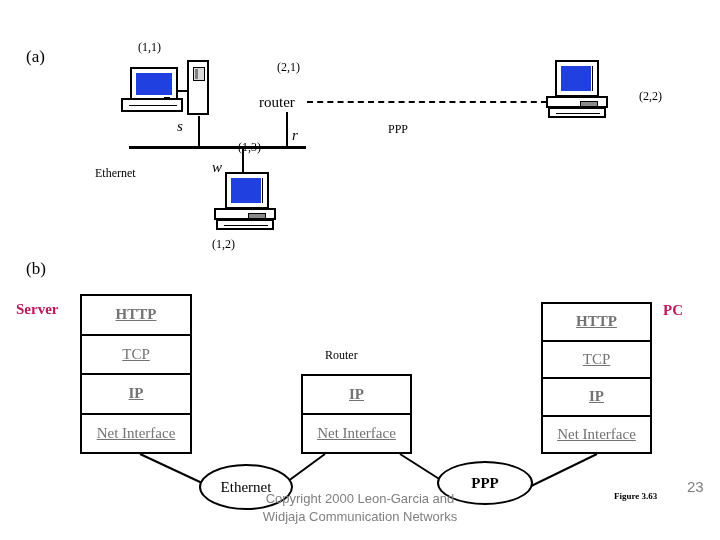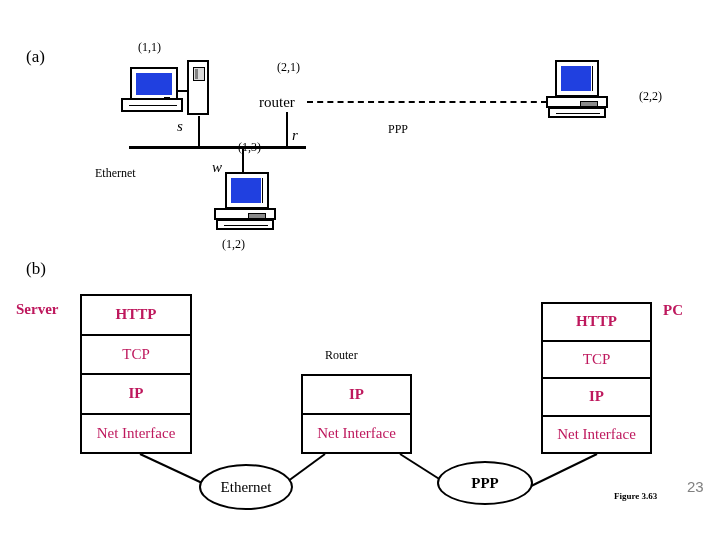--- a/index.html
+++ b/index.html
@@ -136,23 +136,24 @@
     flex-direction: column;
   }
   .layer {
     flex: 1 1 0;
     border-bottom: 2px solid #000;
     display: flex;
     align-items: center;
     justify-content: center;
     font-family: "Liberation Serif", serif;
     font-size: 15px;
-    color: #be185d;
-    box-sizing: border-box;
-    white-space: nowrap;
+    color: #737373;
+    box-sizing: border-box;
+    white-space: nowrap;
+    text-decoration: underline;
   }
   .layer:last-child { border-bottom: none; }
   .layer.bold { font-weight: bold; }
 
   .cloud {
     border: 2px solid #000;
     border-radius: 50%;
     background: #fff;
     box-sizing: border-box;
     display: flex;
@@ -256,21 +257,21 @@
       <div class="mon-screen" style="left:4px; top:4px; width:30px; height:25px; background:#2040E0;"></div>
       <div class="mon-vents" style="left:35px; top:4px; width:5px; height:25px;"></div>
     </div>
     <div class="abs base-unit" style="left:3px; top:36px; width:62px; height:12px;">
       <div class="drive-slot" style="left:32px; top:3px; width:18px; height:6px;"></div>
     </div>
     <div class="abs kbd" style="left:5px; top:47px; width:58px; height:11px;">
       <div class="kbd-inner" style="left:6px; top:4px; width:44px; height:1px;"></div>
     </div>
   </div>
-  <div class="abs serif-lbl" style="left:222px; top:238px;">(1,2)</div>
+  <div class="abs serif-lbl" style="left:212px; top:238px;">(1,2)</div>
 
   <div class="abs panel-tag" style="left:26px; top:260px;">(b)</div>
 
   <div class="abs serif-bold" style="left:16px; top:302px;">Server</div>
   <div class="abs stack" style="left:80px; top:294px; width:112px; height:160px;">
     <div class="layer bold">HTTP</div>
     <div class="layer">TCP</div>
     <div class="layer bold">IP</div>
     <div class="layer">Net Interface</div>
   </div>
@@ -297,18 +298,20 @@
   </svg>
 
   <div class="abs cloud" style="left:199px; top:464px; width:94px; height:46px;">
     <span>Ethernet</span>
   </div>
 
   <div class="abs cloud bold" style="left:437px; top:461px; width:96px; height:44px;">
     <span>PPP</span>
   </div>
 
+  <div class="abs copyright" style="left:230px; top:490px; width:260px;">Copyright 2000 Leon-Garcia and
+Widjaja  Communication Networks</div>
 
   <div class="abs pagenum" style="left:655px; top:478px;">23</div>
 
   <div class="abs figcap" style="left:614px; top:491px;">Figure 3.63</div>
 
 </div>
 
 </body></html>

